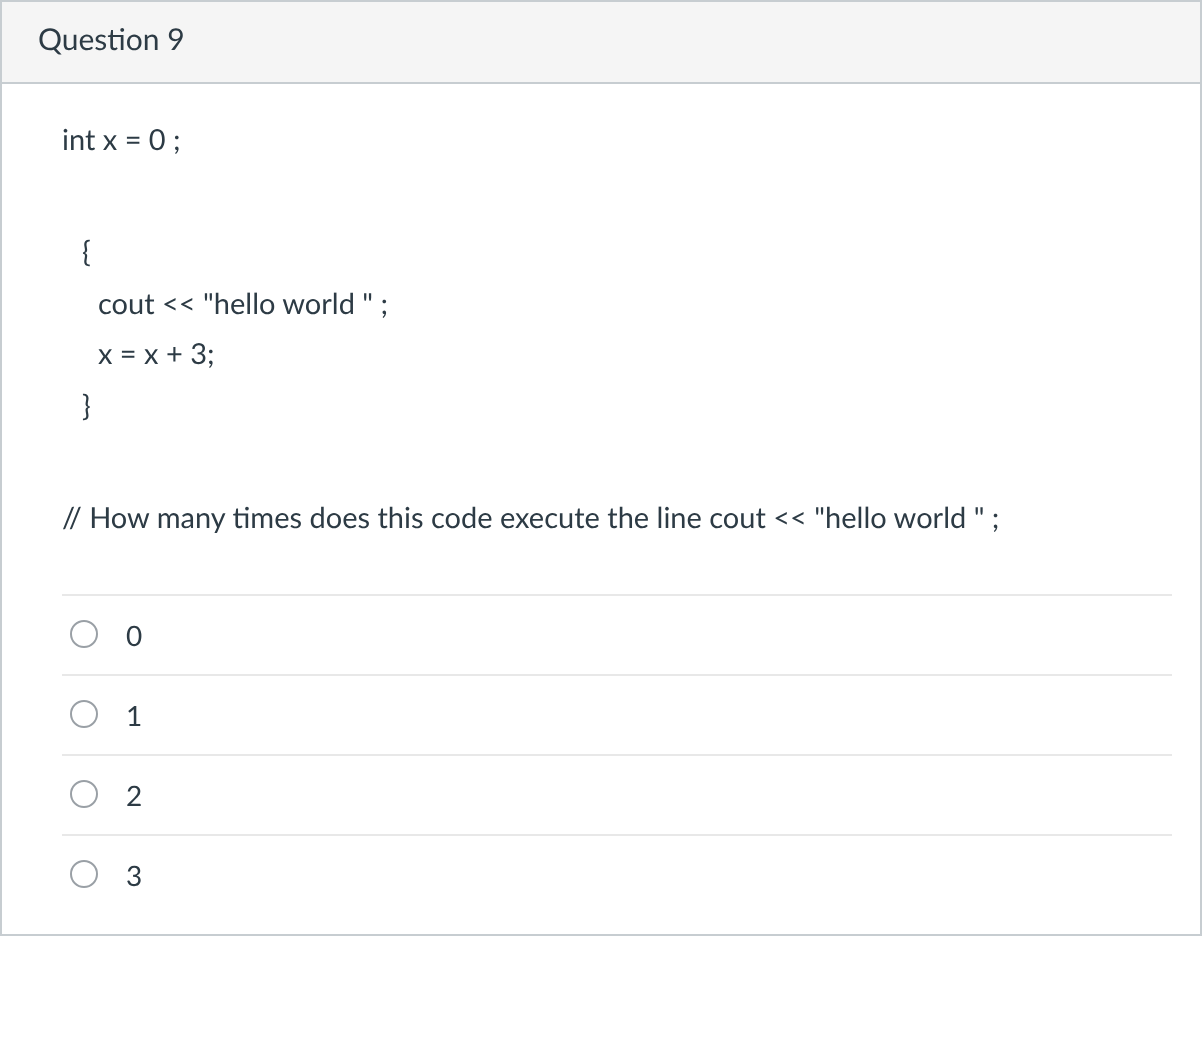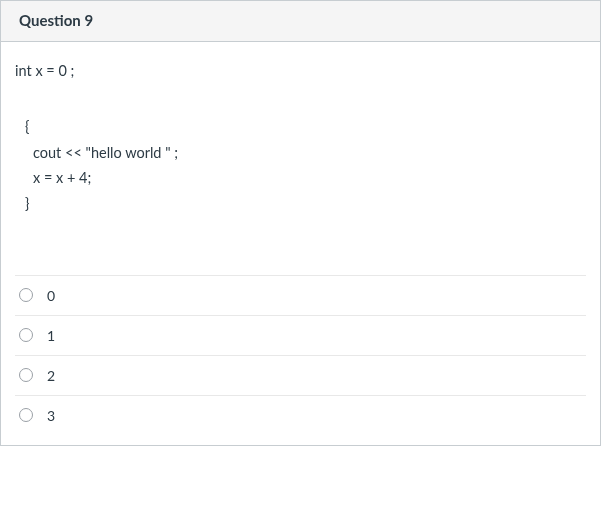--- a/index.html
+++ b/index.html
@@ -18,28 +18,29 @@
       border-top: none;
       background: #fff;
     }
     .question-header {
       background: #f5f5f5;
       border-top: 1px solid #c7cdd1;
       border-bottom: 1px solid #c7cdd1;
       padding: 10px 18px 12px 18px;
     }
     .question-title {
-      font-weight: 700;
+      font-weight: 400;
       font-size: 15px;
       color: #2d3b45;
     }
     .question-body {
       padding: 18px 14px 10px 14px;
       font-size: 14.5px;
       color: #2d3b45;
+      margin-left: 16px;
     }
     .code-line {
       margin-bottom: 4px;
       line-height: 1.5;
     }
     .code-block-gap {
       height: 30px;
     }
     .indent-1 {
       padding-left: 10px;
@@ -80,23 +81,24 @@
 
 <div class="question-card">
   <div class="question-header">
     <div class="question-title">Question 9</div>
   </div>
   <div class="question-body">
     <div class="code-line">int x = 0 ;</div>
     <div class="code-block-gap"></div>
     <div class="code-line indent-1">{</div>
     <div class="code-line indent-2">cout &lt;&lt; "hello world " ;</div>
-    <div class="code-line indent-2">x = x + 4;</div>
+    <div class="code-line indent-2">x = x + 3;</div>
     <div class="code-line indent-1">}</div>
     <div class="code-block-gap"></div>
+    <div class="code-line">// How many times does this code execute the line cout &lt;&lt; "hello world " ;</div>
 
     <div class="choices">
       <div class="choice">
         <div class="radio"></div>
         <div class="choice-label">0</div>
       </div>
       <div class="choice">
         <div class="radio"></div>
         <div class="choice-label">1</div>
       </div>

